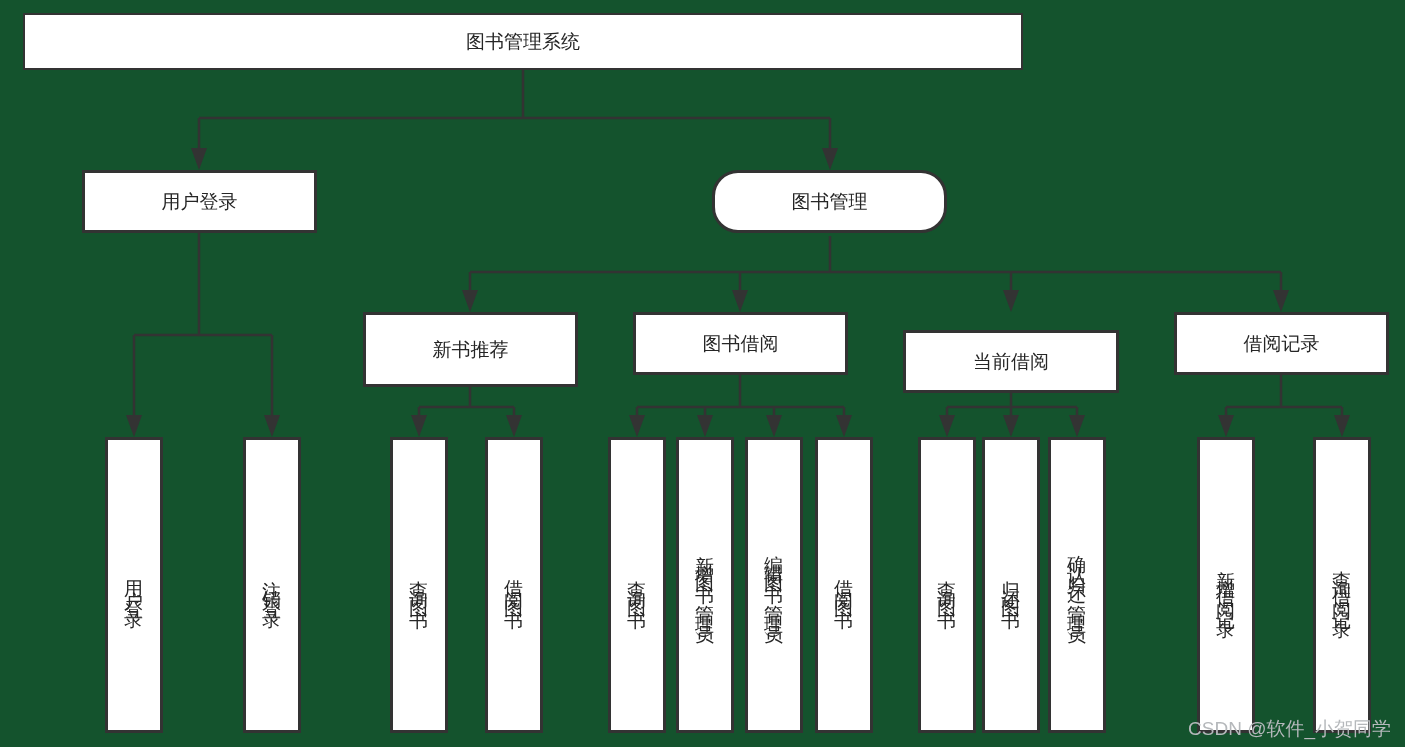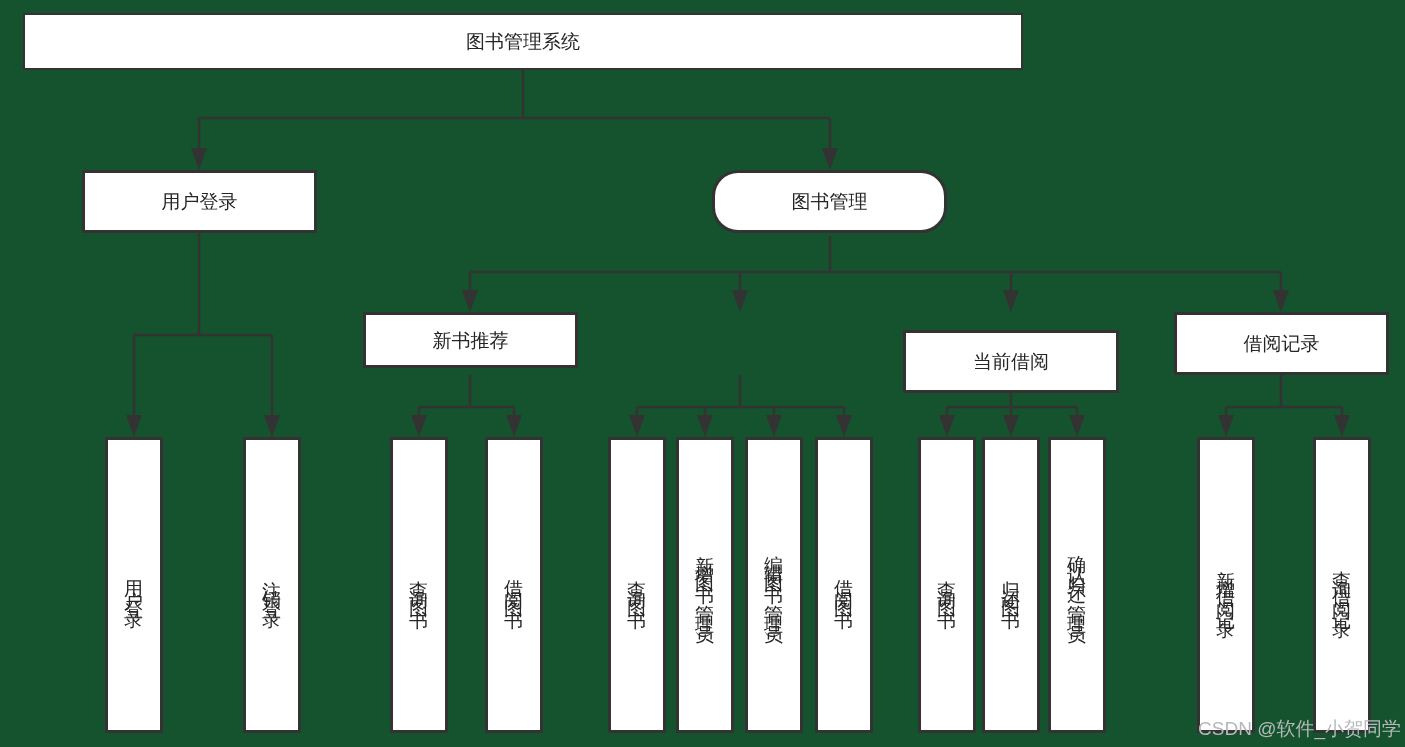--- a/index.html
+++ b/index.html
@@ -47,21 +47,21 @@
   .box.root {
     border-width: 2px;
   }
   .box.v {
     writing-mode: vertical-rl;
     text-orientation: mixed;
     letter-spacing: 10px;
   }
   .watermark {
     position: absolute;
-    right: 4px;
+    right: 14px;
     bottom: 5px;
     font-size: 19px;
     color: #b5b8bb;
     white-space: nowrap;
   }
 </style>
 </head>
 <body>
 
 <div class="canvas">
@@ -100,21 +100,22 @@
     <path class="line" d="M1281,375 L1281,407 M1226,407 L1342,407 M1226,407 L1226,417 M1342,407 L1342,417"></path>
     <path class="arrowhead" d="M1218,415 L1234,415 L1226,437 Z"></path>
     <path class="arrowhead" d="M1334,415 L1350,415 L1342,437 Z"></path>
   </svg>
 
   <div class="box root" style="left:23px; top:13px; width:1000px; height:57px;">图书管理系统</div>
 
   <div class="box" style="left:82px; top:170px; width:235px; height:63px;">用户登录</div>
   <div class="box" style="left:712px; top:170px; width:235px; height:63px;border-radius:26px;">图书管理</div>
 
-  <div class="box" style="left:363px; top:312px; width:215px; height:56px;">新书推荐</div>
+  <div class="box" style="left:363px; top:312px; width:215px; height:75px;">新书推荐</div>
+  <div class="box" style="left:633px; top:312px; width:215px; height:63px;">图书借阅</div>
   <div class="box" style="left:903px; top:312px; width:216px; height:63px;margin-top:18px;">当前借阅</div>
   <div class="box" style="left:1174px; top:312px; width:215px; height:63px;font-family:Liberation Serif, serif;">借阅记录</div>
 
   <div class="box v" style="left:105px; top:437px; width:58px; height:296px;">用户登录</div>
   <div class="box v" style="left:243px; top:437px; width:58px; height:296px;">注销登录</div>
 
   <div class="box v" style="left:390px; top:437px; width:58px; height:296px;">查询图书</div>
   <div class="box v" style="left:485px; top:437px; width:58px; height:296px;">借阅图书</div>
 
   <div class="box v" style="left:608px; top:437px; width:58px; height:296px;">查询图书</div>

